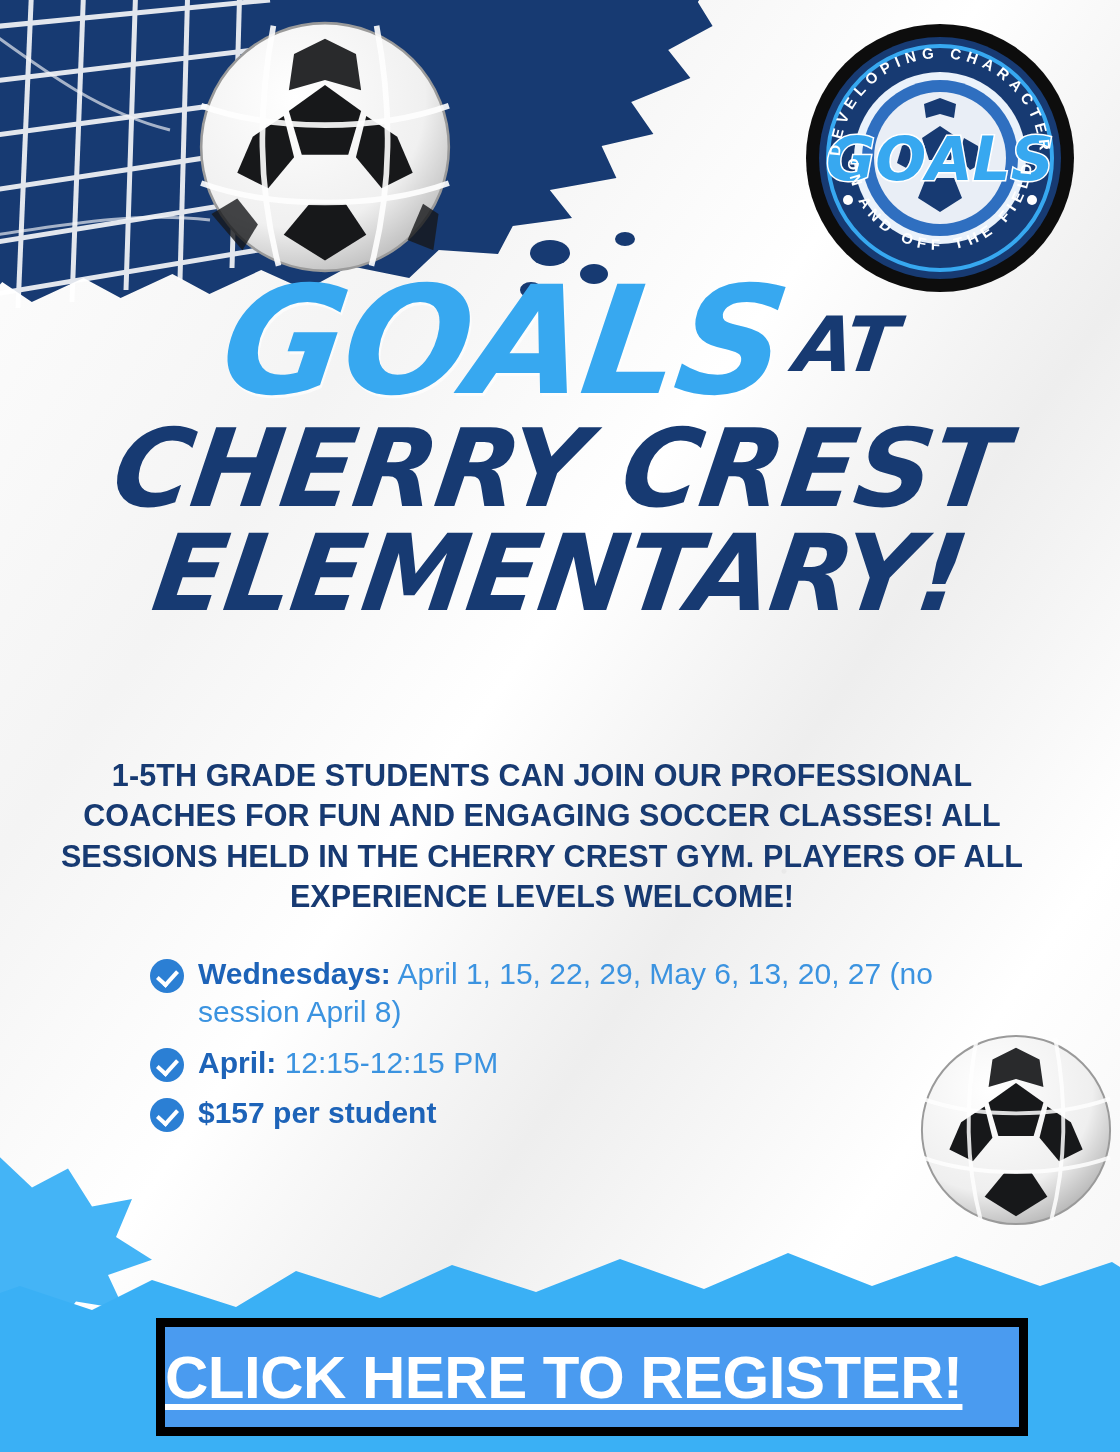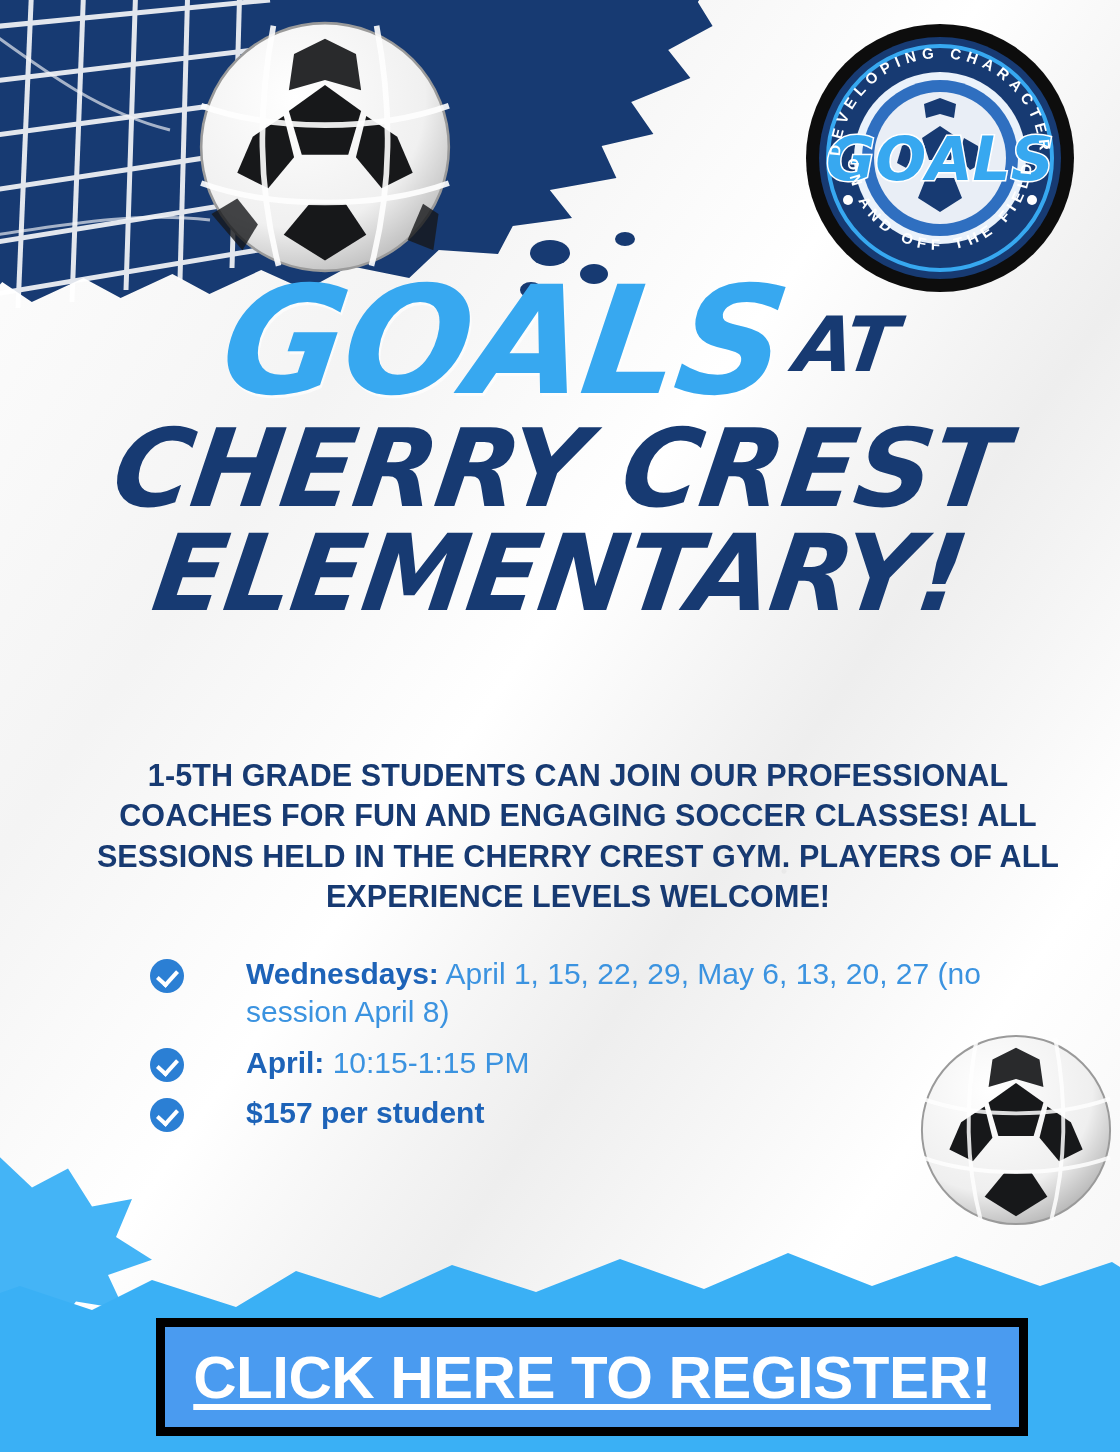--- a/index.html
+++ b/index.html
@@ -131,42 +131,41 @@
     white-space: nowrap;
   }
   .line-school.second {
     font-size: 106px;
     margin-top: -6px;
   }
 
   
   .blurb {
     position: absolute;
-    left: 72px; top: 755px;
+    left: 36px; top: 755px;
     width: 1012px;
     text-align: center;
     color: #173a72;
     font-family: "Liberation Sans", sans-serif;
     font-weight: bold;
     font-size: 30.5px;
     line-height: 1.32;
     letter-spacing: .1px;
   }
 
   
   .bullets {
     position: absolute;
     left: 150px; top: 955px;
     width: 880px;
   }
   .bullet-row {
     display: flex;
     align-items: flex-start;
     margin-bottom: 12px;
-    gap: 48px;
   }
   .check {
     flex: 0 0 auto;
     width: 34px; height: 34px;
     border-radius: 50%;
     background: #2b7fd4;
     margin-right: 14px;
     margin-top: 4px;
     position: relative;
   }
@@ -225,21 +224,21 @@
   
   .register-btn {
     position: absolute;
     left: 156px; top: 1318px;
     width: 872px; height: 118px;
     background: #4a9bf0;
     border: 9px solid #000000;
     box-sizing: border-box;
     display: flex;
     align-items: center;
-    justify-content: center;
+    justify-content: flex-start;
     cursor: pointer;
   }
   .register-btn span {
     font-family: "Liberation Sans", sans-serif;
     font-weight: bold;
     font-size: 60px;
     color: #ffffff;
     text-decoration: underline;
     text-underline-offset: 6px;
     letter-spacing: -.5px;
@@ -349,21 +348,21 @@
 
   <div class="bullets">
 
     <div class="bullet-row">
       <span class="check"></span>
       <span class="btext"><b>Wednesdays:</b><span> April 1, 15, 22, 29, May 6, 13, 20, 27 (no session April 8)</span></span>
     </div>
 
     <div class="bullet-row">
       <span class="check"></span>
-      <span class="btext"><b>April:</b><span> 10:15-1:15 PM</span></span>
+      <span class="btext"><b>April:</b><span> 12:15-12:15 PM</span></span>
     </div>
 
 
     <div class="bullet-row">
       <span class="check"></span>
       <span class="btext bold-all">$157 per student</span>
     </div>
 
 
   </div>

